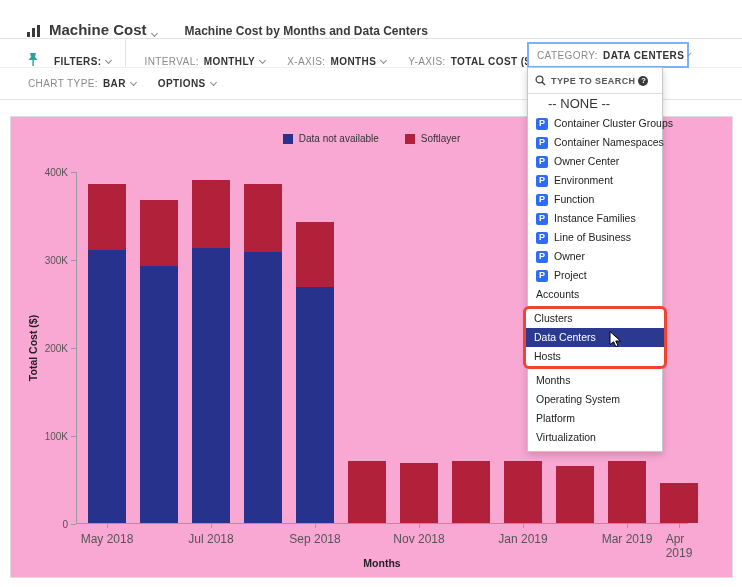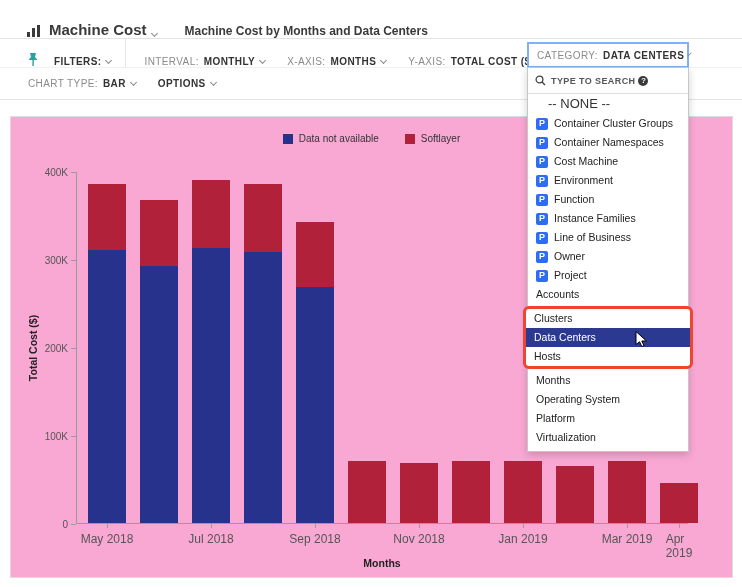--- a/index.html
+++ b/index.html
@@ -28,21 +28,21 @@
   .tvalue { color: #333; font-weight: 700; cursor: pointer; white-space: nowrap; }
   .tgroup { display: flex; align-items: center; margin-right: 22px; white-space: nowrap; }
   .vdivider { width: 1px; height: 29px; background: #e3e3e3; margin: 0 18px 0 14px; }
   .pin { margin-right: 14px; cursor: pointer; display: flex; }
 
   .category-box { position: absolute; left: 527px; top: 3px; width: 162px; height: 26px;
     border: 2px solid var(--cat-hl, #7fb0f8); display: flex; align-items: center;
     padding-left: 8px; background: #fff; cursor: pointer; }
 
   
-  .dropdown { position: absolute; left: 527px; top: 67px; width: 162px; z-index: 20;
+  .dropdown { position: absolute; left: 527px; top: 67px; width: 136px; z-index: 20;
     background: #fff; border: 1px solid #c7c7c7; box-shadow: 0 3px 8px rgba(0,0,0,.18);
     padding-bottom: 4px; }
   .search-row { height: 26px; border-bottom: 1px solid #ddd; display: flex; align-items: center;
     padding: 0 7px; cursor: text; }
   .search-text { font-size: 9px; color: #555; letter-spacing: .4px; margin-left: 5px; font-weight: 600; }
   .help-badge { display: inline-block; width: 10px; height: 10px; border-radius: 50%;
     background: #3a3a3a; color: #fff; font-size: 7.5px; line-height: 10px; text-align: center;
     margin-left: 3px; font-weight: 700; }
   .dd-item { height: 19px; line-height: 19px; font-size: 10.5px; color: #222;
     padding-left: 8px; display: flex; align-items: center; cursor: pointer; white-space: nowrap; }
@@ -212,21 +212,21 @@
   <div class="dd-item">
     <span class="p-badge">P</span>
     <span>Container Cluster Groups</span>
   </div>
   <div class="dd-item">
     <span class="p-badge">P</span>
     <span>Container Namespaces</span>
   </div>
   <div class="dd-item">
     <span class="p-badge">P</span>
-    <span>Cost Machine</span>
+    <span>Owner Center</span>
   </div>
   <div class="dd-item">
     <span class="p-badge">P</span>
     <span>Environment</span>
   </div>
   <div class="dd-item">
     <span class="p-badge">P</span>
     <span>Function</span>
   </div>
   <div class="dd-item">

